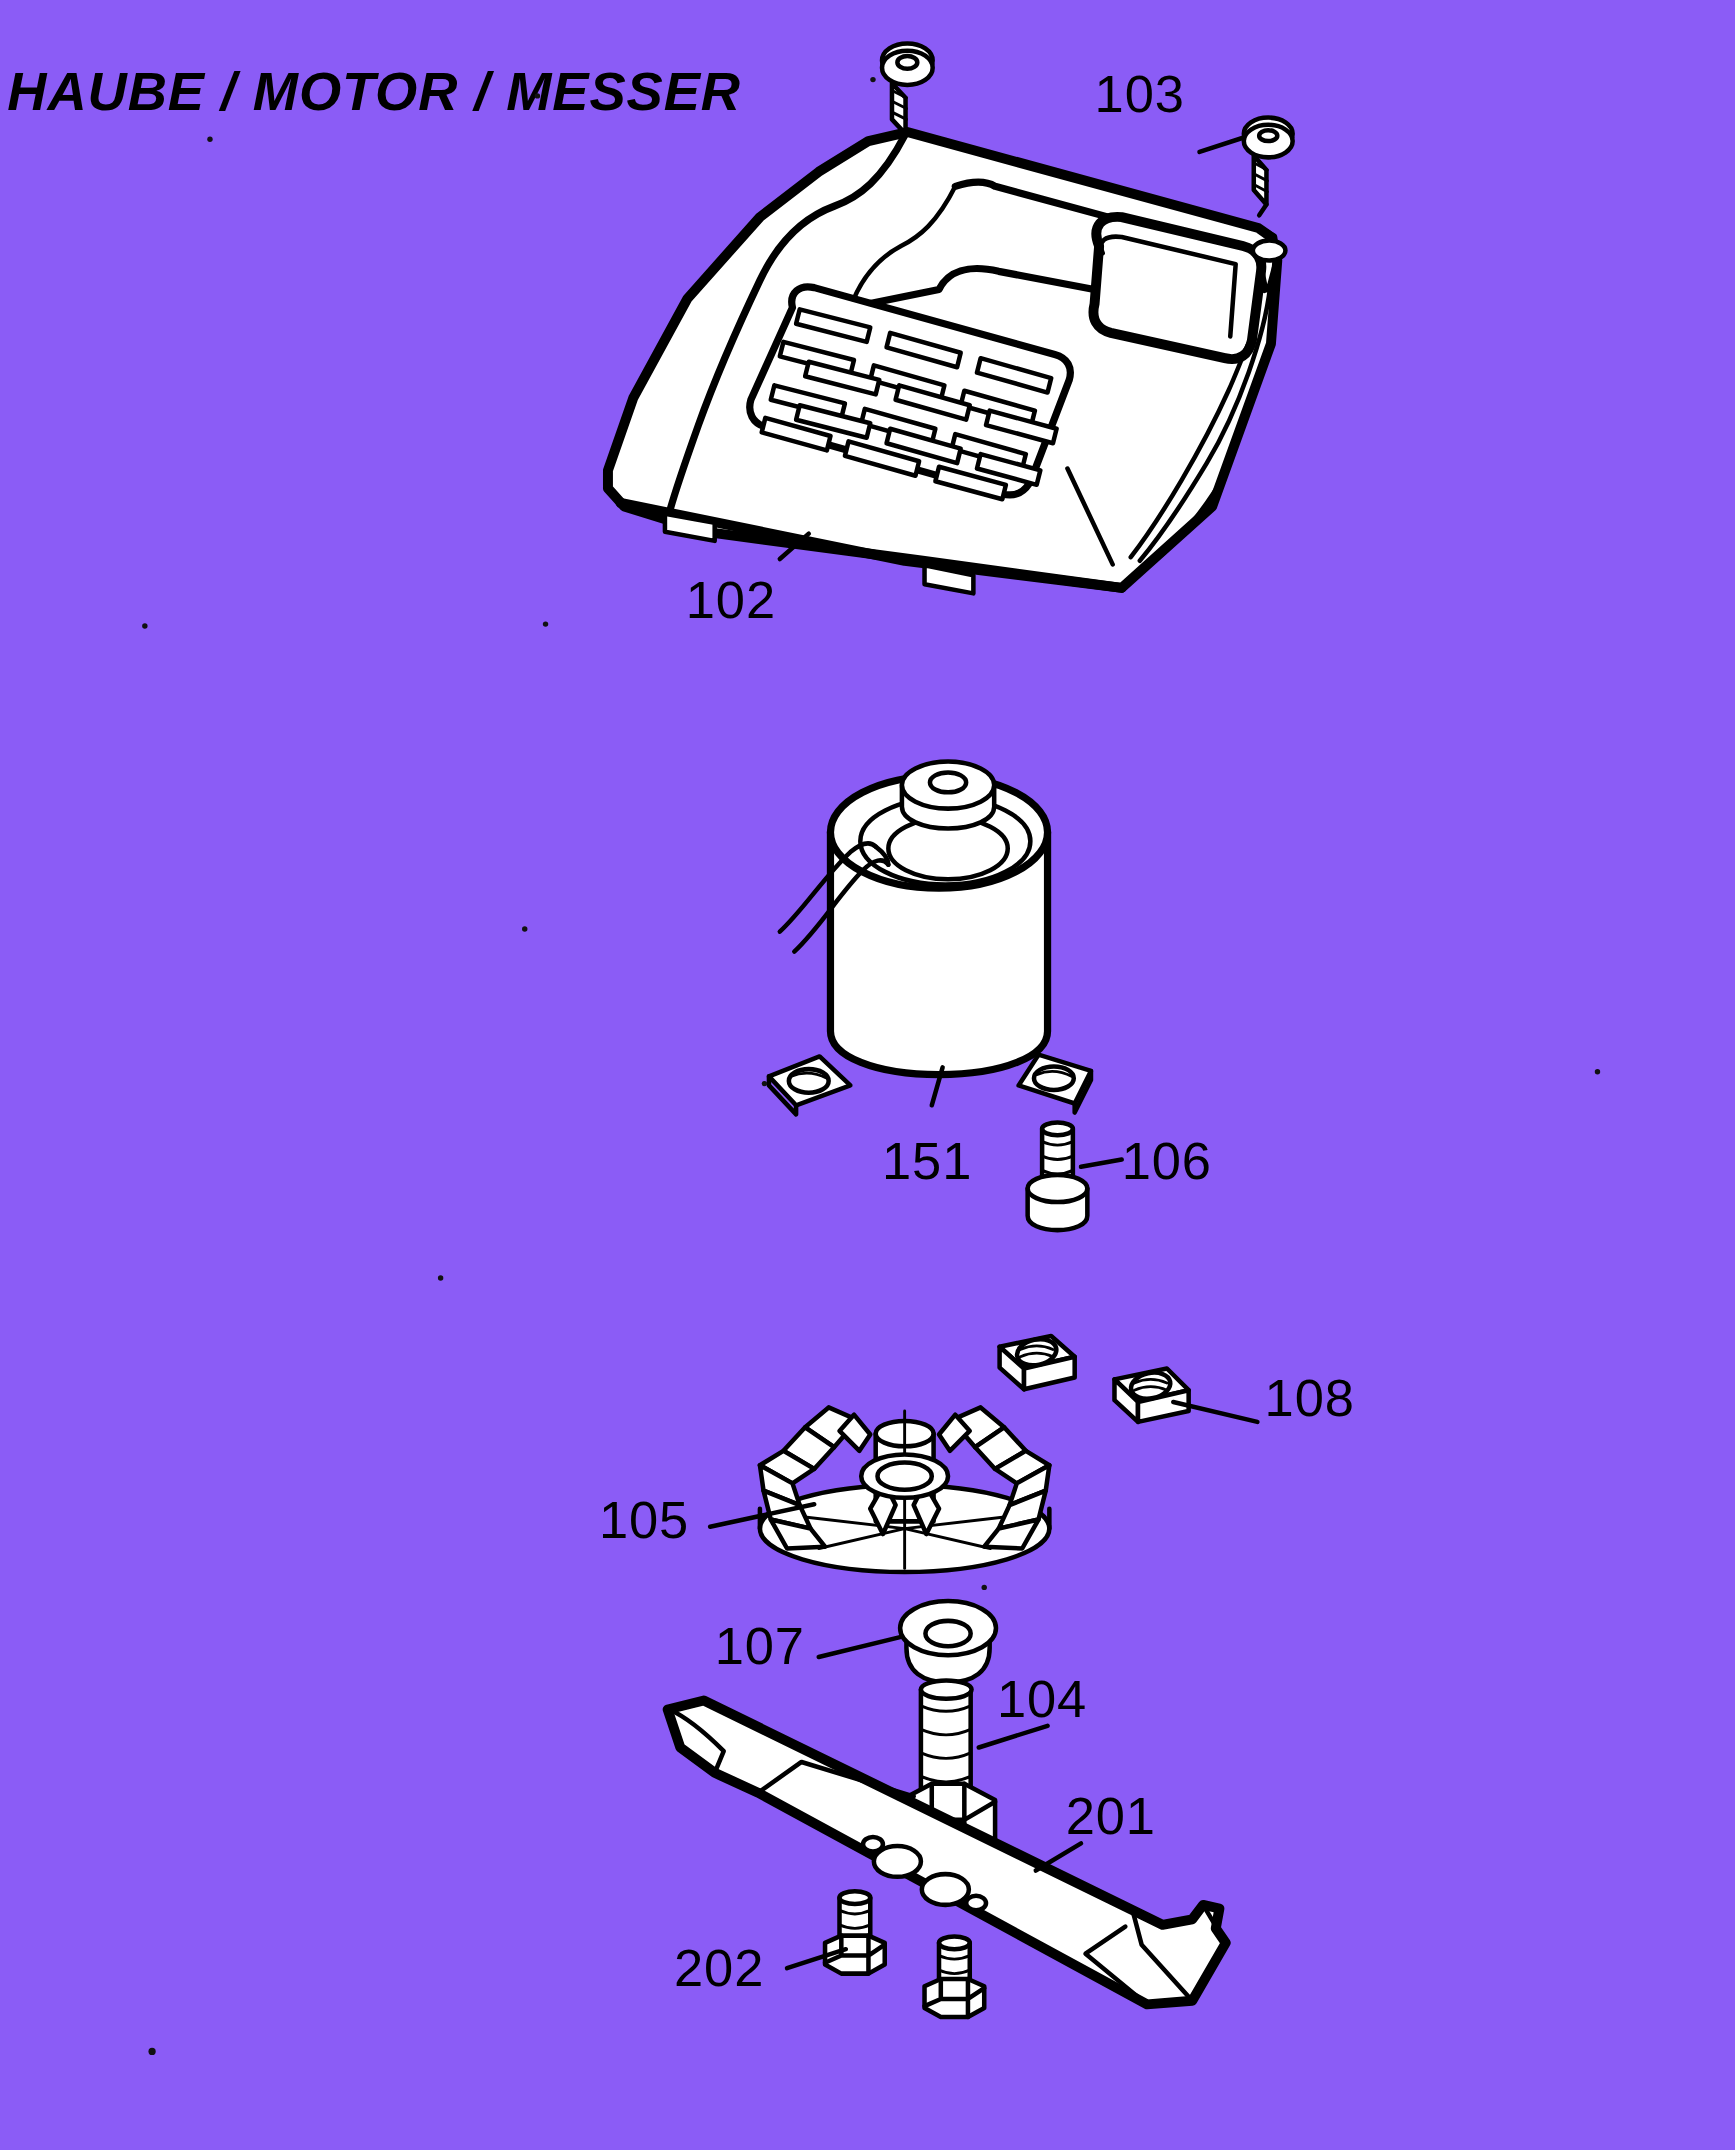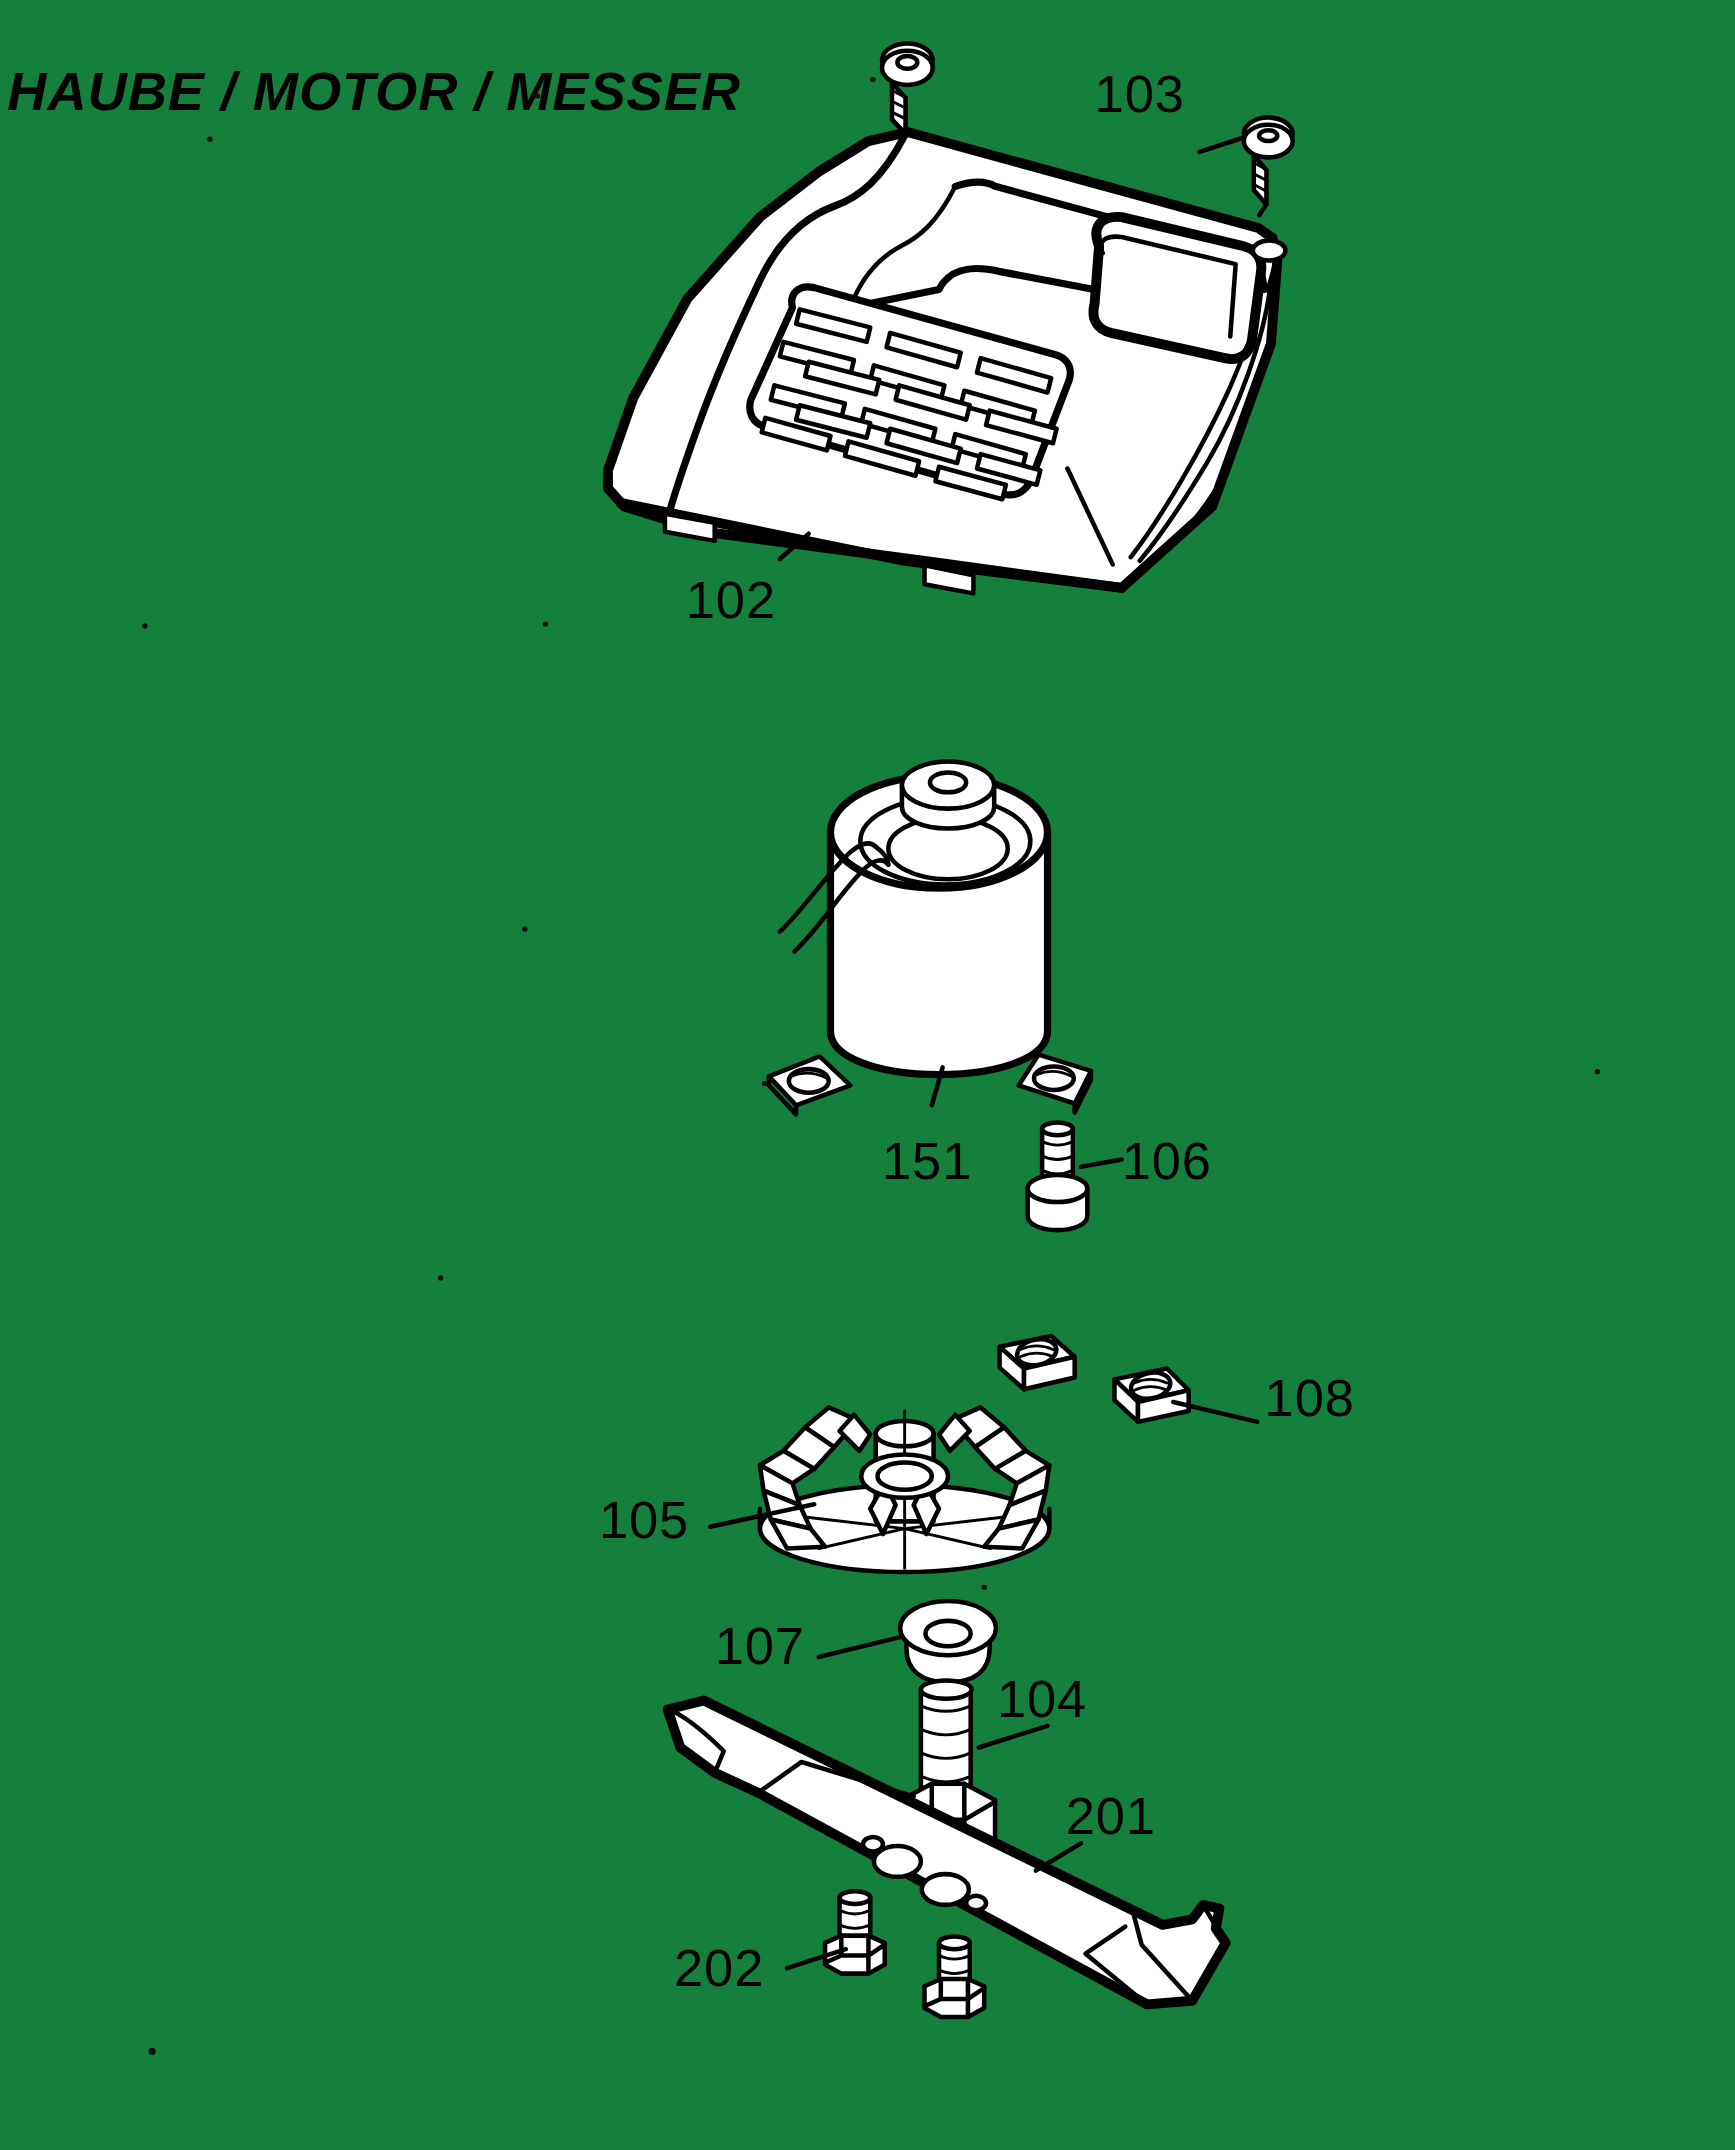--- a/index.html
+++ b/index.html
@@ -7,21 +7,21 @@
     padding: 0;
     background: #ffffff;
   }
   body {
     font-family: "Liberation Sans", sans-serif;
   }
   #page {
     position: relative;
     width: 1736px;
     height: 2150px;
-    background: #15803d;
+    background: #8b5cf6;
     overflow: hidden;
   }
   #diagram-svg {
     position: absolute;
     left: 0;
     top: 0;
     width: 1736px;
     height: 2150px;
   }
   .title-text {

